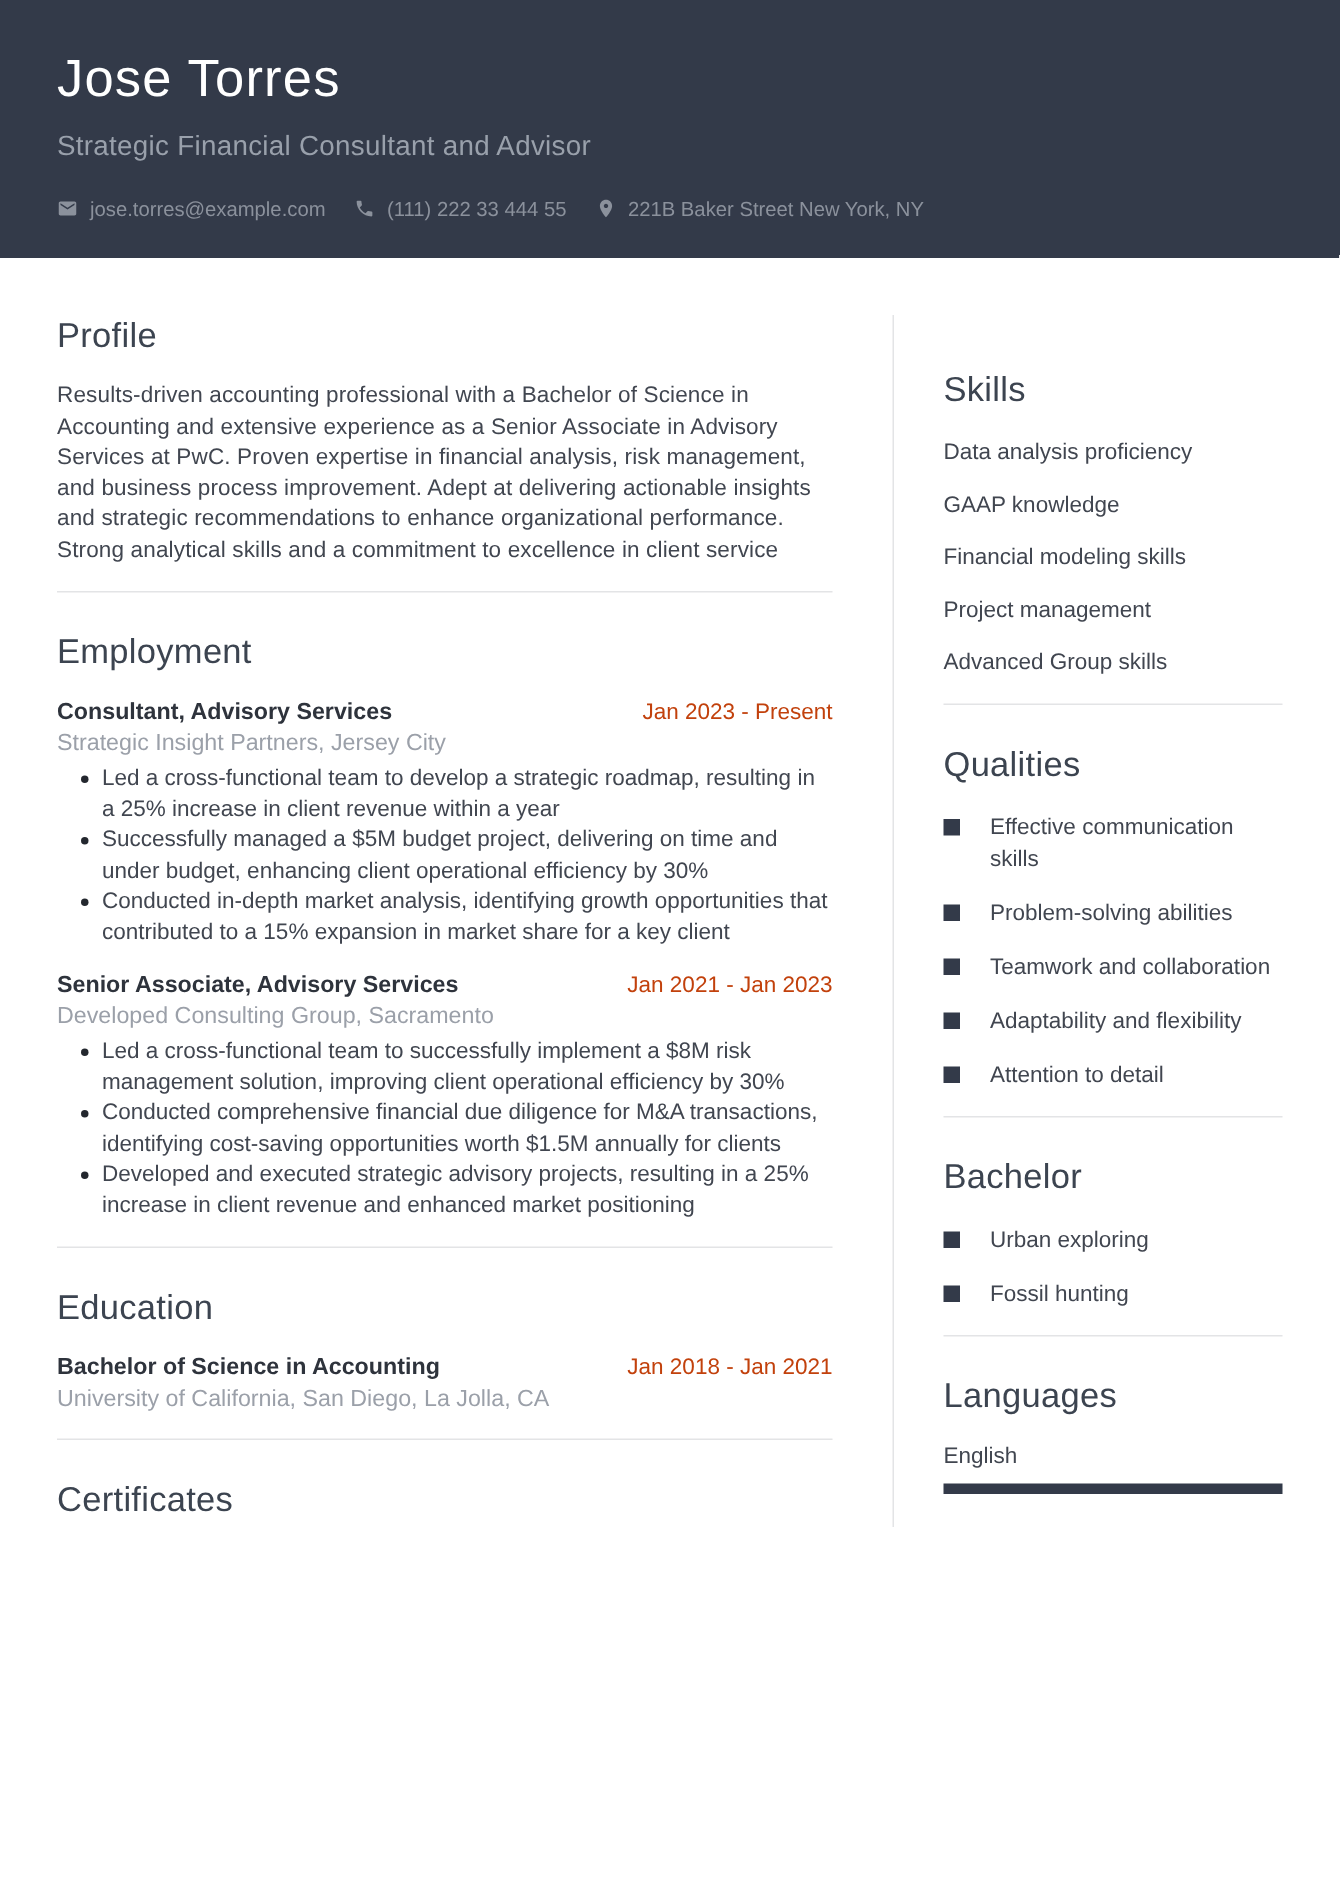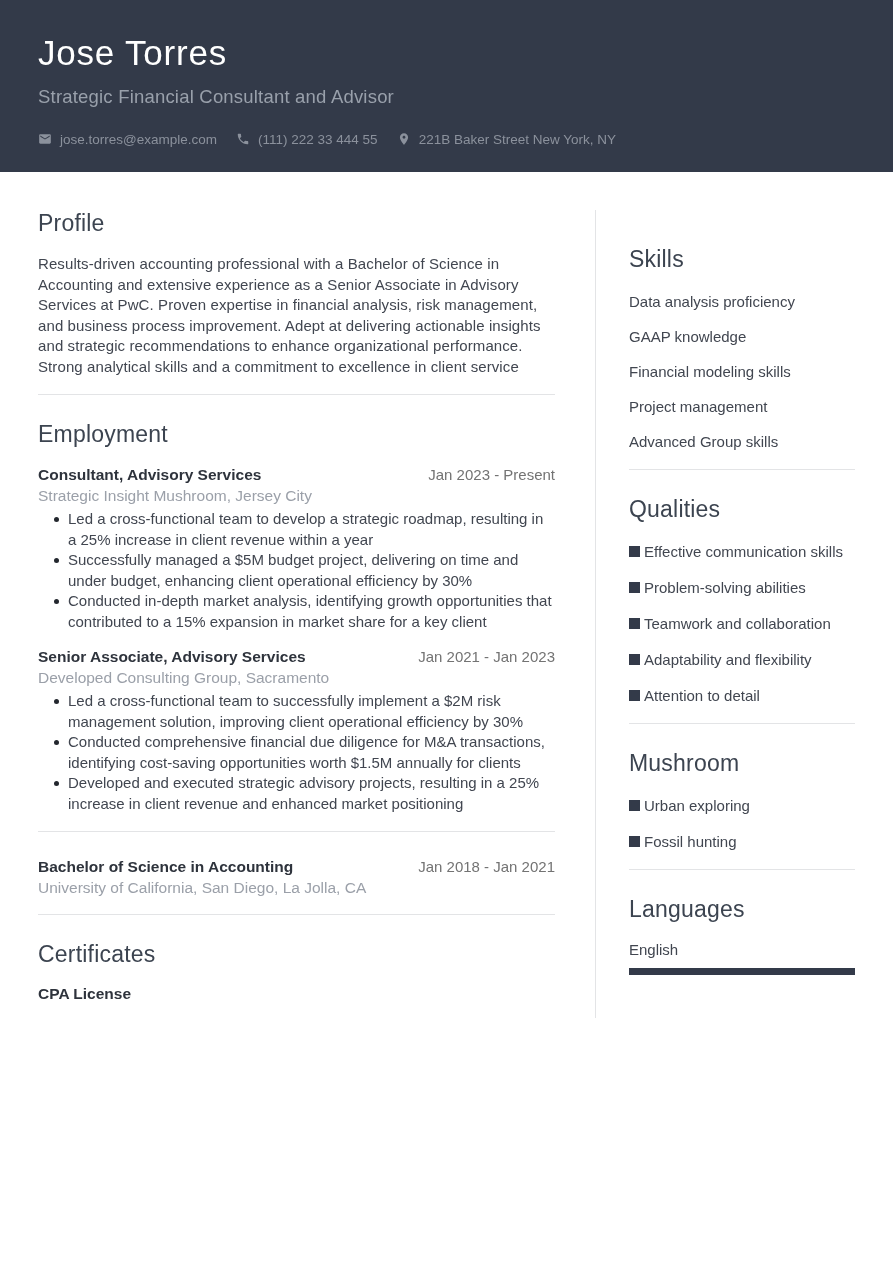--- a/index.html
+++ b/index.html
@@ -39,41 +39,41 @@
   hr.sec-divider { border:none; border-top:1px solid var(--divider, #e3e4e6); margin-top:17px; }
 
   
   .profile-text { margin-top:17px; font-size:15px; line-height:20.5px; color:#414650; letter-spacing:0.1px; }
 
   
   .entry { margin-top:18px; }
   .entry + .entry { margin-top:16px; }
   .entry-head { display:flex; justify-content:space-between; align-items:baseline; }
   .entry-title { font-size:15.5px; font-weight:700; color:#2e333c; }
-  .entry-dates { font-size:15px; font-weight:400; color:#737373; white-space:nowrap; }
+  .entry-dates { font-size:15px; font-weight:400; color:#c2410c; white-space:nowrap; }
   .entry-company { margin-top:3px; font-size:15.5px; color:#9ba0a9; }
   ul.entry-bullets { list-style:none; margin-top:4px; }
   ul.entry-bullets:empty { display:none; }
   ul.entry-bullets li {
     position:relative; padding-left:30px; font-size:15px; line-height:20.5px; color:#414650;
   }
   ul.entry-bullets li::before {
     content:""; position:absolute; left:16px; top:8px;
     width:5px; height:5px; border-radius:50%; background:#23272e;
   }
 
   
   ul.cert-list { list-style:none; }
   ul.cert-list li { margin-top:17px; font-size:15.5px; font-weight:700; color:#2e333c; }
 
   
   ul.plain-list { list-style:none; margin-top:18px; }
   ul.plain-list li { font-size:15px; line-height:21px; color:#414650; margin-bottom:14px; }
   ul.square-list { list-style:none; margin-top:18px; }
-  ul.square-list li { display:flex; gap:4px; font-size:15px; line-height:21px; color:#414650; margin-bottom:15px; }
+  ul.square-list li { display:flex; gap:20px; font-size:15px; line-height:21px; color:#414650; margin-bottom:15px; }
   .square-bullet { flex:0 0 auto; width:11px; height:11px; margin-top:5px; background:var(--accent, #333a49); }
 
   
   .lang-item { margin-top:18px; }
   .lang-name { font-size:15px; color:#414650; }
   .lang-bar-track { margin-top:10px; width:100%; height:7px; background:transparent; }
   .lang-bar-fill { height:7px; background:var(--accent, #333a49); }
 </style>
 </head>
 <body>
@@ -117,51 +117,52 @@
 
       <section class="sec">
         <h2 class="sec-heading">Employment</h2>
         <div>
 
             <div class="entry">
               <div class="entry-head">
                 <span class="entry-title">Consultant, Advisory Services</span>
                 <span class="entry-dates">Jan 2023 - Present</span>
               </div>
-              <div class="entry-company">Strategic Insight Mushroom, Jersey City</div>
+              <div class="entry-company">Strategic Insight Partners, Jersey City</div>
               <ul class="entry-bullets">
 
                   <li>Led a cross-functional team to develop a strategic roadmap, resulting in a 25% increase in client revenue within a year</li>
 
                   <li>Successfully managed a $5M budget project, delivering on time and under budget, enhancing client operational efficiency by 30%</li>
 
                   <li>Conducted in-depth market analysis, identifying growth opportunities that contributed to a 15% expansion in market share for a key client</li>
                 </ul>
             </div>
 
             <div class="entry">
               <div class="entry-head">
                 <span class="entry-title">Senior Associate, Advisory Services</span>
                 <span class="entry-dates">Jan 2021 - Jan 2023</span>
               </div>
               <div class="entry-company">Developed Consulting Group, Sacramento</div>
               <ul class="entry-bullets">
 
-                  <li>Led a cross-functional team to successfully implement a $2M risk management solution, improving client operational efficiency by 30%</li>
+                  <li>Led a cross-functional team to successfully implement a $8M risk management solution, improving client operational efficiency by 30%</li>
 
                   <li>Conducted comprehensive financial due diligence for M&amp;A transactions, identifying cost-saving opportunities worth $1.5M annually for clients</li>
 
                   <li>Developed and executed strategic advisory projects, resulting in a 25% increase in client revenue and enhanced market positioning</li>
                 </ul>
             </div>
           </div>
       </section>
       <hr class="sec-divider">
 
       <section class="sec">
+        <h2 class="sec-heading">Education</h2>
         <div>
 
             <div class="entry">
               <div class="entry-head">
                 <span class="entry-title">Bachelor of Science in Accounting</span>
                 <span class="entry-dates">Jan 2018 - Jan 2021</span>
               </div>
               <div class="entry-company">University of California, San Diego, La Jolla, CA</div>
               <ul class="entry-bullets">
                 
@@ -230,21 +231,21 @@
 
             <li>
               <span class="square-bullet"></span>
               <span>Attention to detail</span>
             </li>
           </ul>
       </section>
       <hr class="sec-divider">
 
       <section class="sec">
-        <h2 class="sec-heading">Mushroom</h2>
+        <h2 class="sec-heading">Bachelor</h2>
         <ul class="square-list">
 
             <li>
               <span class="square-bullet"></span>
               <span>Urban exploring</span>
             </li>
 
 
             <li>
               <span class="square-bullet"></span>

